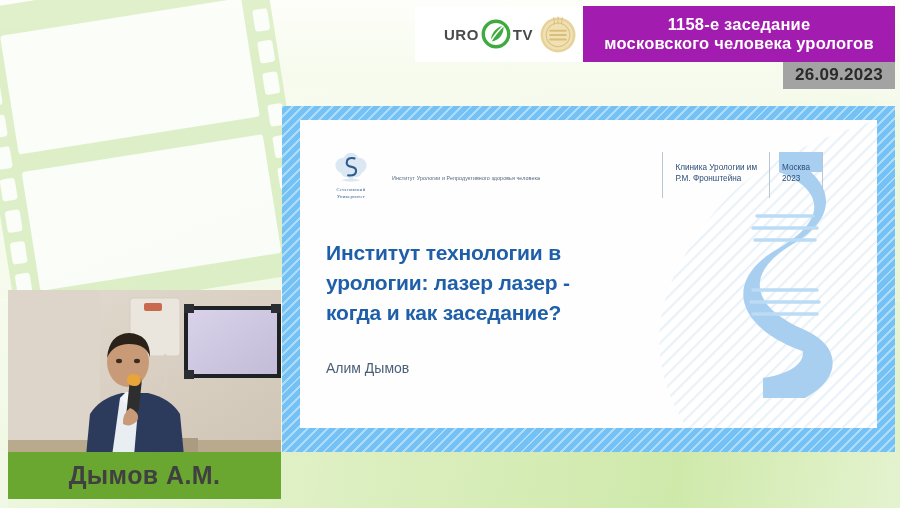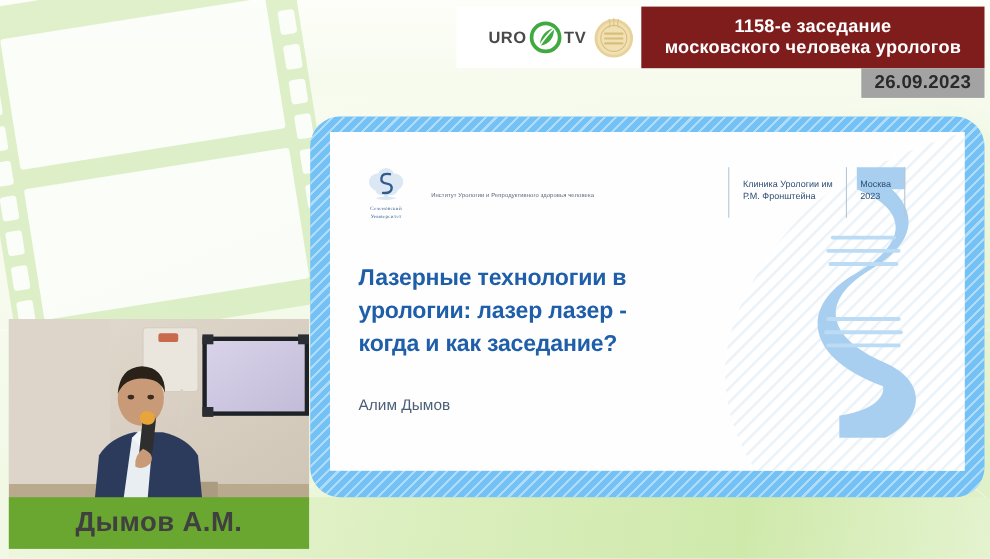--- a/index.html
+++ b/index.html
@@ -26,31 +26,31 @@
   .film .strip{position:absolute;inset:0;}
 
   
   .header{position:absolute;left:415px;top:6px;width:480px;height:56px;display:flex;}
   .logo-box{width:168px;height:56px;background:#ffffff;display:flex;align-items:center;
     justify-content:flex-end;gap:4px;box-sizing:border-box;padding:0 4px;}
   .urotv{display:flex;align-items:center;gap:2px;}
   .urotv .w{font-size:15px;font-weight:700;color:#4a4a4a;letter-spacing:.5px;
     font-family:"Liberation Sans",sans-serif;}
   .medal{width:42px;height:42px;flex:0 0 42px;}
-  .green-band{flex:1;background:#7f1d1d;display:flex;flex-direction:column;
+  .green-band{flex:1;background:#a21caf;display:flex;flex-direction:column;
     align-items:center;justify-content:center;}
   .green-band .l1{color:#fff;font-weight:700;font-size:16.5px;line-height:19px;letter-spacing:.2px;}
   .green-band .l2{color:#fff;font-weight:700;font-size:16.5px;line-height:19px;letter-spacing:.2px;}
   .date-badge{position:absolute;right:5px;top:62px;background:#a3a3a3;
     padding:3px 12px 4px 12px;}
   .date-badge span{font-size:17px;font-weight:700;color:#2a2a2a;letter-spacing:.3px;}
 
   
   .slide-frame{position:absolute;left:282px;top:106px;width:613px;height:346px;
-    background:#74c2f5;overflow:hidden;border-radius:27px;}
+    background:#74c2f5;overflow:hidden;}
   .slide-frame .hatch{position:absolute;inset:0;
     background-image:repeating-linear-gradient(135deg,rgba(255,255,255,.42) 0 2px,rgba(255,255,255,0) 2px 7px);}
   .slide{position:absolute;left:18px;top:14px;width:577px;height:308px;background:#fefefe;
     overflow:hidden;}
 
   
   .dna-wrap{position:absolute;right:0;top:0;width:250px;height:308px;overflow:hidden;}
 
   
   .slide-head{position:absolute;left:22px;top:32px;right:8px;height:52px;display:flex;align-items:flex-start;}
@@ -240,21 +240,21 @@
         <div class="head-div"></div>
         <div class="head-col">
           <div>Москва</div>
           <div>2023</div>
         </div>
         <div class="head-div"></div>
         <div style="width:34px"></div>
       </div>
 
       <div class="title">
-        <div class="tline">Лазерные технологии в</div>
+        <div class="tline">Институт технологии в</div>
         <div class="tline">урологии: лазер лазер -</div>
         <div class="tline">когда и как заседание?</div>
       </div>
 
       <div class="author">Алим Дымов</div>
     </div>
   </div>
 
   <div class="cam">
     <svg viewBox="0 0 273 166" width="273" height="166">

